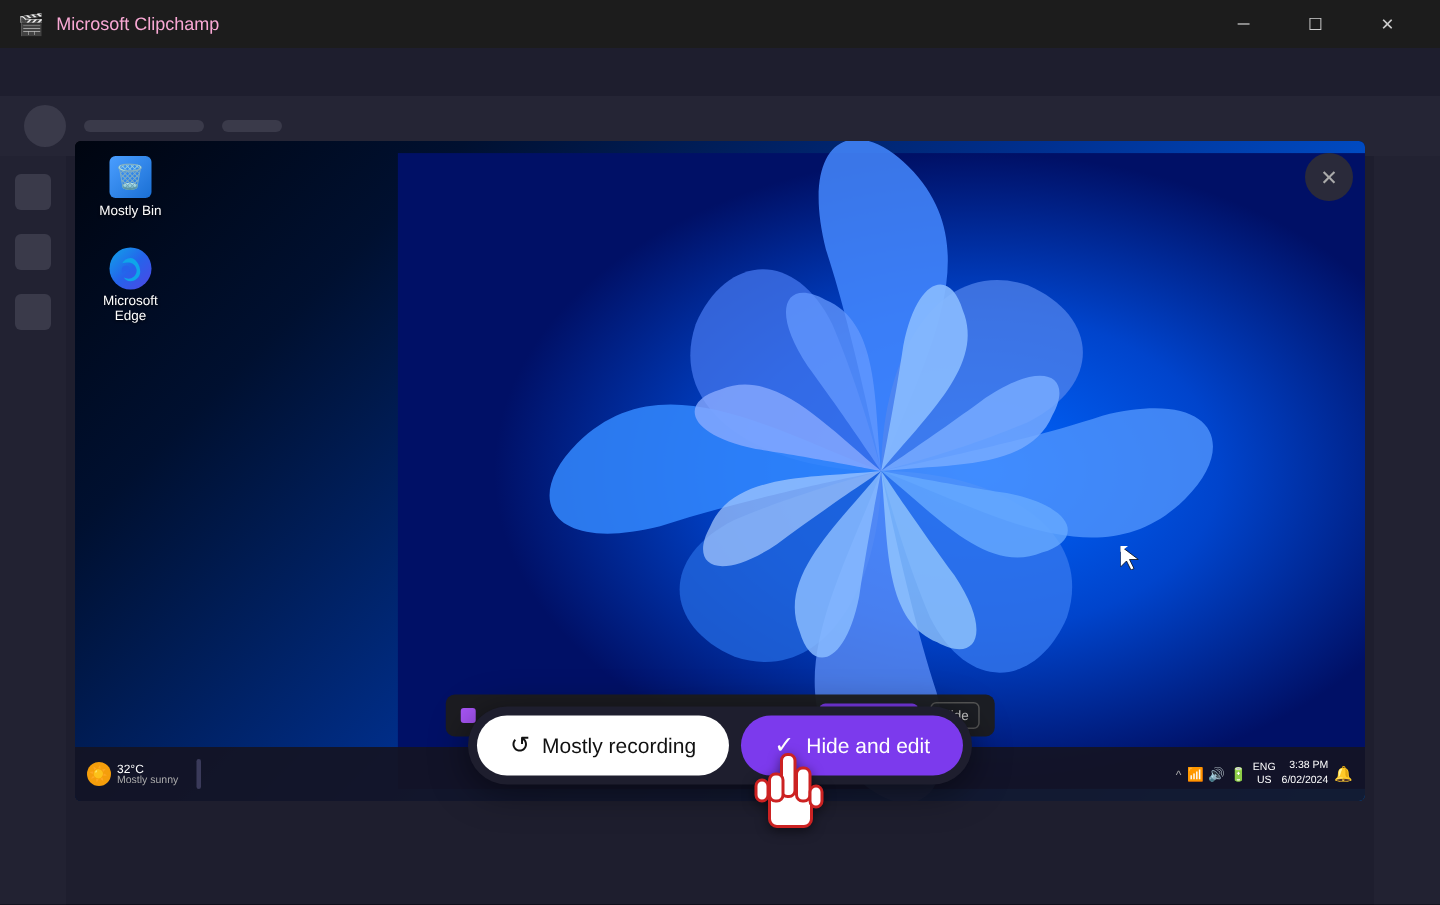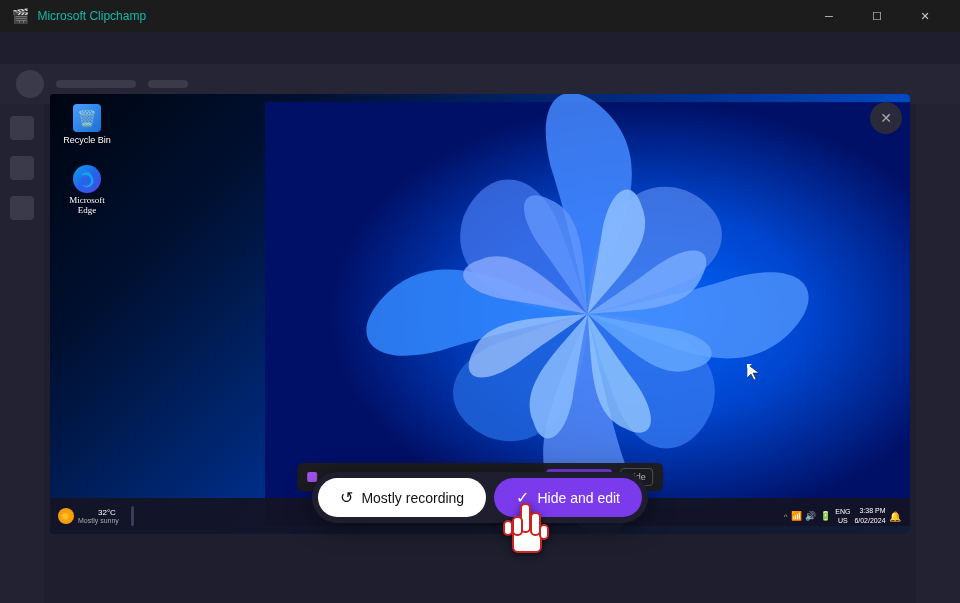--- a/index.html
+++ b/index.html
@@ -24,21 +24,21 @@
       position: absolute;
       top: 0; left: 0;
       z-index: 10;
     }
     .titlebar-left {
       display: flex;
       align-items: center;
       gap: 8px;
     }
     .titlebar-title {
-      color: #14b8a6;
+      color: #f9a8d4;
       font-size: 12px;
     }
     .titlebar-controls {
       display: flex;
       gap: 2px;
     }
     .titlebar-btn {
       width: 46px;
       height: 32px;
       background: transparent;
@@ -474,30 +474,30 @@
             <path d="M 0,0 C 15,-50 40,-100 10,-130 C -10,-155 -30,-140 -20,-90 C -10,-50 0,0 0,0 Z" fill="#aaccff" opacity="0.7" transform="rotate(247.5)"></path>
             <path d="M 0,0 C 15,-50 40,-100 10,-130 C -10,-155 -30,-140 -20,-90 C -10,-50 0,0 0,0 Z" fill="#88aaff" opacity="0.8" transform="rotate(292.5)"></path>
             <path d="M 0,0 C 15,-50 40,-100 10,-130 C -10,-155 -30,-140 -20,-90 C -10,-50 0,0 0,0 Z" fill="#6699ff" opacity="0.75" transform="rotate(337.5)"></path>
           </g>
         </svg>
       </div>
 
       <div class="desktop-icons">
         <div class="desktop-icon">
           <div class="recycle-icon">🗑️</div>
-          <span class="icon-label">Recycle Bin</span>
+          <span class="icon-label">Mostly Bin</span>
         </div>
         <div class="desktop-icon">
           <div class="edge-icon">
             <svg width="18" height="18" viewBox="0 0 18 18">
               <path d="M9 2C6.5 2 4.5 3.5 3.5 5.5C5 5 6.5 4.8 8 5C10.5 5.3 12.5 7 13 9.5C13.5 12 12 14.5 9.5 15.5C8 16 6 15.8 4.5 15C5.5 16.5 7 17.5 9 17.5C12.5 17.5 15.5 14.5 15.5 11C15.5 7 12.5 2 9 2Z" fill="#0ea5e9"></path>
               <path d="M3.5 12C3 11 3 9.5 3.5 8.5C4 7.5 5 7 6 7C7.5 7 8.5 8 8.5 9.5C8.5 11 7 11.5 6 11C5 10.5 4.5 9.5 5 9C5.5 8.5 6.5 8.8 6.5 9.5" fill="#2563eb" stroke="none"></path>
             </svg>
           </div>
-          <span class="icon-label" style="line-height:1.1;font-family:Liberation Serif, serif;">Microsoft<br>Edge</span>
+          <span class="icon-label" style="line-height:1.1;">Microsoft<br>Edge</span>
         </div>
       </div>
 
       <div class="mouse-cursor">
         <svg width="12" height="16" viewBox="0 0 12 16">
           <path d="M0,0 L0,14 L4,10 L7,16 L9,15 L6,9 L12,9 Z" fill="white" stroke="black" stroke-width="0.5"></path>
         </svg>
       </div>
 
       <div class="sharing-bar">
@@ -505,21 +505,21 @@
         <span>app.clipchamp.com is sharing your screen and audio.</span>
         <button class="stop-sharing-btn">Stop sharing</button>
         <button class="hide-btn">Hide</button>
       </div>
 
       <div class="taskbar">
         <div class="taskbar-left">
           <div class="weather-widget">
             <div class="weather-icon">☀️</div>
             <div>
-              <div style="color:white;font-size:8px;margin-left:20px;">32°C</div>
+              <div style="color:white;font-size:8px;">32°C</div>
               <div style="color:#aaa;font-size:7px;">Mostly sunny</div>
             </div>
           </div>
 
           <div style="margin-left:8px;display:flex;gap:5px;align-items:center;">
             <div style="width:3px;height:20px;background:#3a3a5a;border-radius:2px;"></div>
           </div>
         </div>
         <div class="taskbar-tray">
           <span style="font-size:8px;color:#aaa;">^</span>

